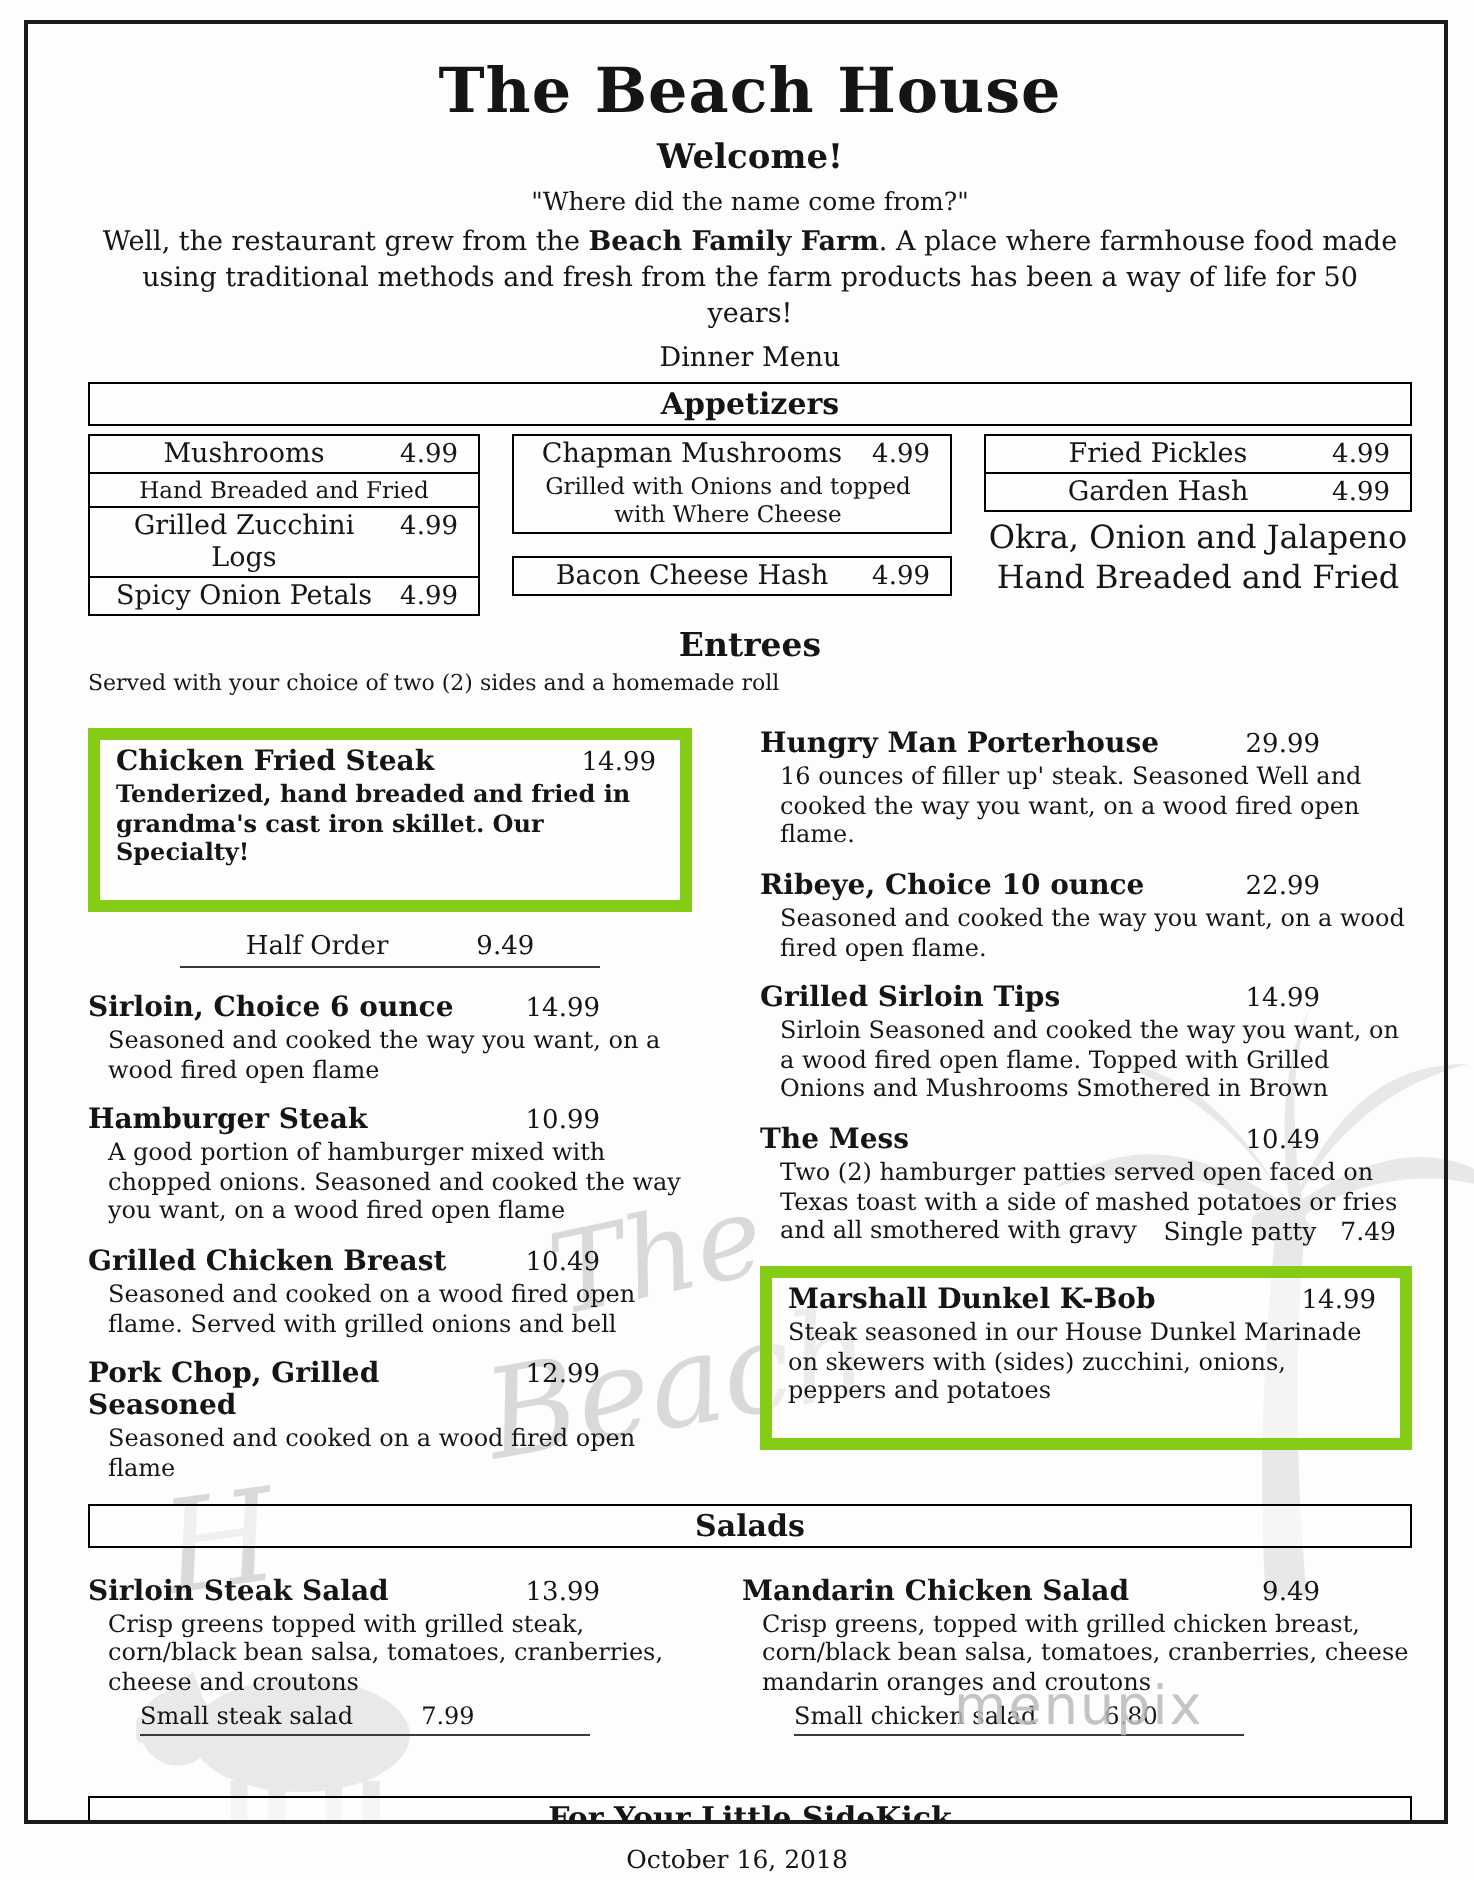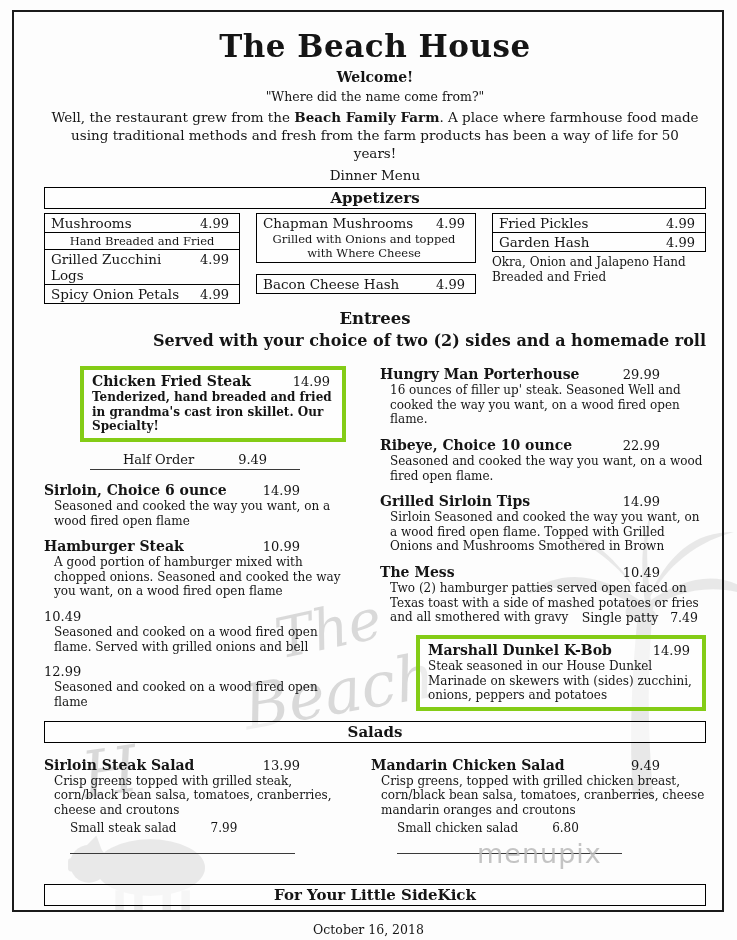--- a/index.html
+++ b/index.html
@@ -20,66 +20,66 @@
     padding: 8px 16px 0 30px;
     z-index: 1;
     overflow: hidden;
   }
   .footer-date {
     position: absolute; bottom: 3px; left: 0; width: 100%;
     text-align: center; font-size: 12.5px; z-index: 1;
   }
   
   .title   { text-align: center; font-size: 31px; font-weight: bold; margin-top: 8px; letter-spacing: .5px; }
-  .welcome { text-align: center; font-size: 14px; font-weight: bold; margin-top: 5px; }
+  .welcome { text-align: center; font-size: 17px; font-weight: bold; margin-top: 5px; }
   .question{ text-align: center; font-size: 12.5px; margin-top: 4px; }
   .intro   { text-align: center; font-size: 13.5px; line-height: 1.35; max-width: 648px; margin: 4px auto 0; }
   .menu-label { text-align: center; font-size: 13.5px; margin: 4px 0 4px; }
   
   .section-header {
     border: 1.5px solid #000; text-align: center; font-weight: bold;
     font-size: 15px; padding: 1px 0; background: rgba(255,255,255,.6);
   }
   
   .app-grid { display: flex; gap: 16px; margin-top: 5px; }
   .app-col1 { width: 196px; }
   .app-col2 { width: 220px; }
   .app-col3 { flex: 1; }
   .app-cell { border: 1px solid #000; margin-top: -1px; padding: 1px 10px 1px 6px; font-size: 13.5px; background: rgba(255,255,255,.5); }
   .app-head { display: flex; align-items: baseline; }
-  .app-nm   { flex: 1; }
+  .app-nm   { flex: 1; text-align: center; }
   .app-pr   { width: 36px; text-align: right; font-size: 13px; }
   .app-desc { font-size: 11.5px; text-align: center; line-height: 1.25; padding: 1px 2px; }
-  .app-desc-free { font-size: 12px; text-align: left; line-height: 1.25; margin-top: 3px; }
+  .app-desc-free { font-size: 16px; text-align: center; line-height: 1.25; margin-top: 3px; }
   .gap-top { margin-top: 11px; }
   
   .entrees-title { text-align: center; font-weight: bold; font-size: 16.5px; margin-top: 5px; }
-  .entrees-sub   { text-align: right; font-weight: bold; font-size: 16px; margin-top: 3px; }
+  .entrees-sub   { text-align: left; font-weight: normal; font-size: 11px; margin-top: 3px; }
   .cols2 { display: flex; gap: 34px; margin-top: 16px; }
   .ecol-left  { width: 302px; }
   .ecol-right { flex: 1; }
   .entree { margin-bottom: 10px; }
   .entree-head { display: flex; justify-content: space-between; align-items: baseline; padding-right: 46px; }
   .entree-name { font-weight: bold; font-size: 14px; }
   .entree-price{ font-size: 13px; }
   .entree-desc { font-size: 12px; line-height: 1.22; padding-left: 10px; margin-top: 1px; }
-  .boxed { border: 4px solid #84cc16; padding: 3px 8px 4px; background: rgba(255,255,255,.5); margin-left: 36px; }
+  .boxed { border: 6px solid #84cc16; padding: 3px 8px 16px; background: rgba(255,255,255,.5); }
   .boxed .entree-head { padding-right: 4px; }
   .boxed .entree-desc { font-weight: bold; padding-left: 0; }
   .half-order {
     display: flex; justify-content: center; gap: 44px; font-size: 13px;
     width: 210px; margin: 5px auto 12px; border-bottom: 1.5px solid #3a3a3a; padding-bottom: 2px;
   }
   .mess-note { text-align: right; font-size: 12.5px; margin-top: -15px; padding-right: 8px; }
   .kbob { margin-top: 8px; }
   
   .salads-cols { margin-top: 14px; gap: 25px; }
   .small-note {
     display: flex; gap: 34px; font-size: 12px; width: 225px;
-    margin: 3px 0 0 26px; border-bottom: 1.5px solid #3a3a3a; padding-bottom: 18px;
+    margin: 3px 0 0 26px; border-bottom: 1.5px solid #3a3a3a; padding-bottom: 2px;
   }
   
   .kids-header { margin-top: 20px; }
   
   .wm {
     position: absolute; z-index: 0; font-style: italic;
     font-family: "DejaVu Serif", serif; color: rgba(90,90,90,.22);
     pointer-events: none; white-space: nowrap;
   }
   .wm-the   { left: 275px; top: 596px; font-size: 56px; transform: rotate(-12deg); }
@@ -206,27 +206,29 @@
         <div class="entree">
           <div class="entree-head">
             <span class="entree-name">Hamburger Steak</span>
             <span class="entree-price">10.99</span>
           </div>
           <div class="entree-desc">A good portion of hamburger mixed with chopped onions. Seasoned and cooked the way you want, on a wood fired open flame</div>
         </div>
 
         <div class="entree">
           <div class="entree-head">
+            <span class="entree-name">Grilled Chicken Breast</span>
             <span class="entree-price">10.49</span>
           </div>
           <div class="entree-desc">Seasoned and cooked on a wood fired open flame. Served with grilled onions and bell</div>
         </div>
 
         <div class="entree">
           <div class="entree-head">
+            <span class="entree-name">Pork Chop, Grilled Seasoned</span>
             <span class="entree-price">12.99</span>
           </div>
           <div class="entree-desc">Seasoned and cooked on a wood fired open flame</div>
         </div>
 
       </div>
       <div class="ecol-right">
 
         <div class="entree">
           <div class="entree-head">

